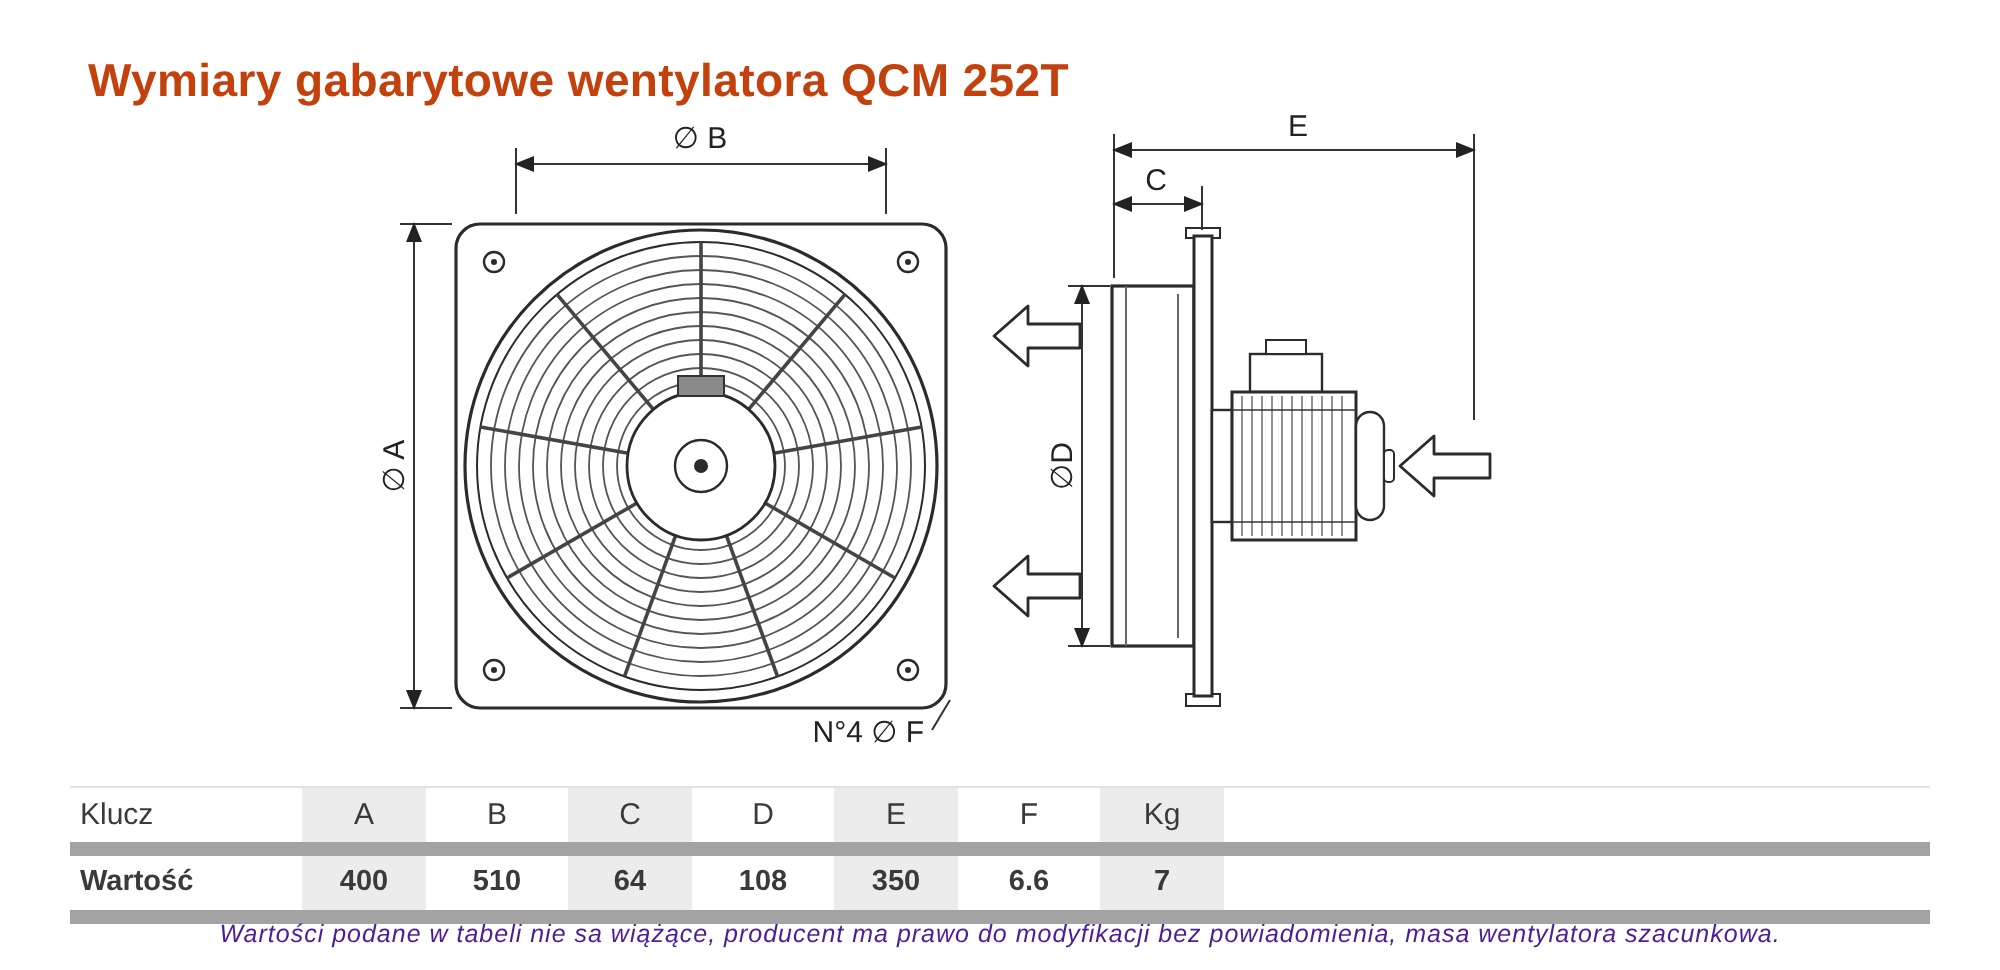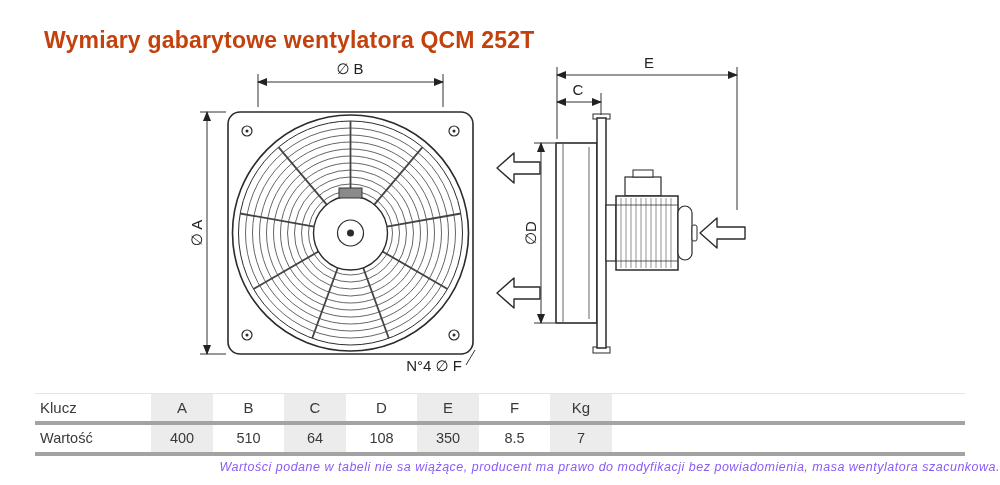--- a/index.html
+++ b/index.html
@@ -4,27 +4,27 @@
 <style>
   html,body{margin:0;padding:0;background:#fff;}
   body{width:1000px;height:485px;position:relative;overflow:hidden;
        font-family:"Liberation Sans",sans-serif;color:#222;}
   .title{position:absolute;top:27px;left:0;width:100%;text-align:left;
          font-size:23px;font-weight:700;color:#c2410c;letter-spacing:0.2px;padding-left:44px;}
   .diagram-svg{position:absolute;top:55px;left:0;}
   svg text{font-family:"Liberation Sans",sans-serif;font-size:15px;fill:#222;stroke:none;}
   .dim-table{position:absolute;left:35px;top:393px;width:930px;font-size:15px;color:#3a3a3a;
              border-top:1px solid #e3e3e3;}
-  .trow{display:flex;align-items:center;height:27px;line-height:27px;border-bottom:4px solid #a3a3a3;}
+  .trow{display:flex;align-items:center;height:27px;line-height:27px;border-bottom:7px solid #a3a3a3;}
   .tlabel{width:111px;padding-left:5px;}
   .tcell{width:62px;margin-right:4.5px;text-align:center;height:27px;}
   .tcell.shade{background:#ececec;}
-  .trow.values{font-size:14.5px;}
-  .footer{position:absolute;top:460px;left:0;width:100%;text-align:right;
-          font-style:italic;font-size:12.5px;color:#8b5cf6;letter-spacing:0.5px;}
+  .trow.values{font-size:14.5px;font-weight:bold;}
+  .footer{position:absolute;top:460px;left:0;width:100%;text-align:center;
+          font-style:italic;font-size:12.5px;color:#4c1d95;letter-spacing:0.5px;}
 </style>
 </head>
 <body>
 
 <div class="title">Wymiary gabarytowe wentylatora QCM 252T</div>
 
 <svg class="diagram-svg" width="1000" height="335" viewBox="0 0 1000 335">
   <defs>
     <marker id="arr" viewBox="0 0 10 10" refX="9" refY="5" markerWidth="10" markerHeight="10" orient="auto-start-reverse">
       <path d="M0,1 L10,5 L0,9 z" fill="#222"></path>
@@ -159,18 +159,18 @@
     <div class="tcell">F</div>
     <div class="tcell shade">Kg</div>
   </div>
   <div class="trow values">
     <div class="tlabel">Wartość</div>
     <div class="tcell shade">400</div>
     <div class="tcell">510</div>
     <div class="tcell shade">64</div>
     <div class="tcell">108</div>
     <div class="tcell shade">350</div>
-    <div class="tcell">8.5</div>
+    <div class="tcell">6.6</div>
     <div class="tcell shade">7</div>
   </div>
 </div>
 
 <div class="footer">Wartości podane w tabeli nie sa wiążące, producent ma prawo do modyfikacji bez powiadomienia, masa wentylatora szacunkowa.</div>
 
 </body></html>

